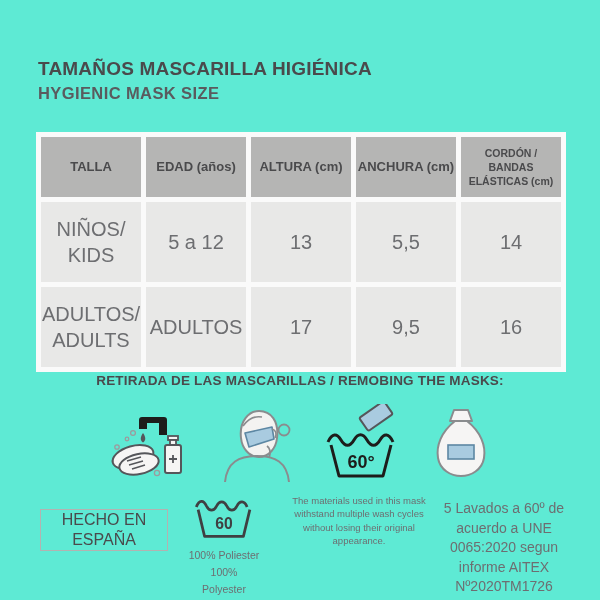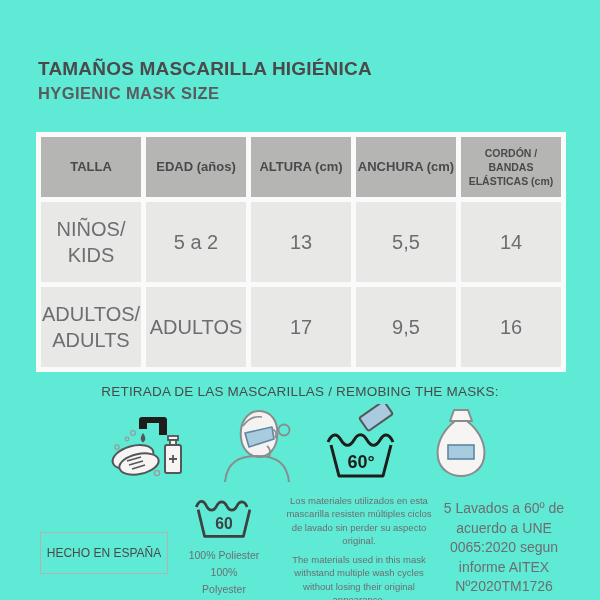--- a/index.html
+++ b/index.html
@@ -12,29 +12,29 @@
             color:#5A5B5E;letter-spacing:.4px}
 
   table.size-table{position:absolute;left:36px;top:132px;width:530px;
         border-collapse:separate;border-spacing:5px;background:#FAFAFA;table-layout:fixed}
   table.size-table th{background:#B5B5B4;color:#4A4A4C;font-size:13px;font-weight:bold;
         height:58px;text-align:center;vertical-align:middle;white-space:pre-line;line-height:1.3}
   table.size-table th.small{font-size:10.5px;line-height:1.35}
   table.size-table td{background:#E8E8E7;color:#6D6E71;font-size:20px;height:78px;
         text-align:center;vertical-align:middle;white-space:pre-line;line-height:1.3}
 
-  .removal-title{position:absolute;left:0;right:0;top:384px;text-align:center;
-        font-size:13.5px;font-weight:normal;color:#4A4A4C;letter-spacing:.2px}
+  .removal-title{position:absolute;left:0;right:0;top:373px;text-align:center;
+        font-size:13.5px;font-weight:bold;color:#4A4A4C;letter-spacing:.2px}
   .icons-row{position:absolute;left:0;right:0;top:402px;height:82px;display:flex;
         justify-content:center;align-items:center;gap:26px}
   .icons-row svg{display:block}
 
-  .origin-box{position:absolute;left:40px;top:532px;width:126px;height:40px;
+  .origin-box{position:absolute;left:40px;top:509px;width:126px;height:40px;
         border:1px solid #B3B2B0;display:flex;flex-direction:column;justify-content:center;
-        text-align:center;color:#4A4A4C;font-size:12px;line-height:1.25}
+        text-align:center;color:#4A4A4C;font-size:16px;line-height:1.25}
   .wash-block{position:absolute;left:188px;top:494px;width:72px;text-align:center}
   .material{font-size:10.5px;color:#6D6E71;line-height:1.6;margin-top:5px}
   .care-block{position:absolute;left:283px;top:494px;width:152px;text-align:center;
         color:#6D6E71;font-size:9.5px;line-height:1.4}
   .care-block div{margin-bottom:6px}
   .cert-block{position:absolute;left:436px;top:499px;width:136px;text-align:center;
         color:#6D6E71;font-size:14px;line-height:1.4}
   .cert-block div{margin-bottom:7px}
 </style>
 </head>
@@ -51,21 +51,21 @@
       <th>TALLA</th>
       <th>EDAD (años)</th>
       <th>ALTURA (cm)</th>
       <th>ANCHURA (cm)</th>
       <th class="small">CORDÓN / BANDAS
 ELÁSTICAS (cm)</th>
     </tr>
     <tr>
       <td>NIÑOS/
 KIDS</td>
-      <td>5 a 2</td>
+      <td>5 a 12</td>
       <td>13</td>
       <td>5,5</td>
       <td>14</td>
     </tr>
     <tr>
       <td>ADULTOS/
 ADULTS</td>
       <td>ADULTOS</td>
       <td>17</td>
       <td>9,5</td>
@@ -129,21 +129,20 @@
       <path d="M5 17 L12 46 H54 L61 17" fill="none" stroke="#3F4042" stroke-width="3" stroke-linejoin="round"></path>
       <text x="33" y="38" text-anchor="middle" font-size="17" font-weight="bold" fill="#3F4042">60</text>
     </svg>
     <div class="material">
       <div>100% Poliester</div>
       <div>100% Polyester</div>
     </div>
   </div>
 
   <div class="care-block">
-    <div>Los materiales utilizados en esta mascarilla resisten múltiples ciclos de lavado sin perder su aspecto original.</div>
     <div>The materials used in this mask withstand multiple wash cycles without losing their original appearance.</div>
   </div>
 
   <div class="cert-block">
     <div>5 Lavados a 60º de acuerdo a UNE 0065:2020 segun informe AITEX Nº2020TM1726</div>
   </div>
 
 </div>
 
 </body></html>

